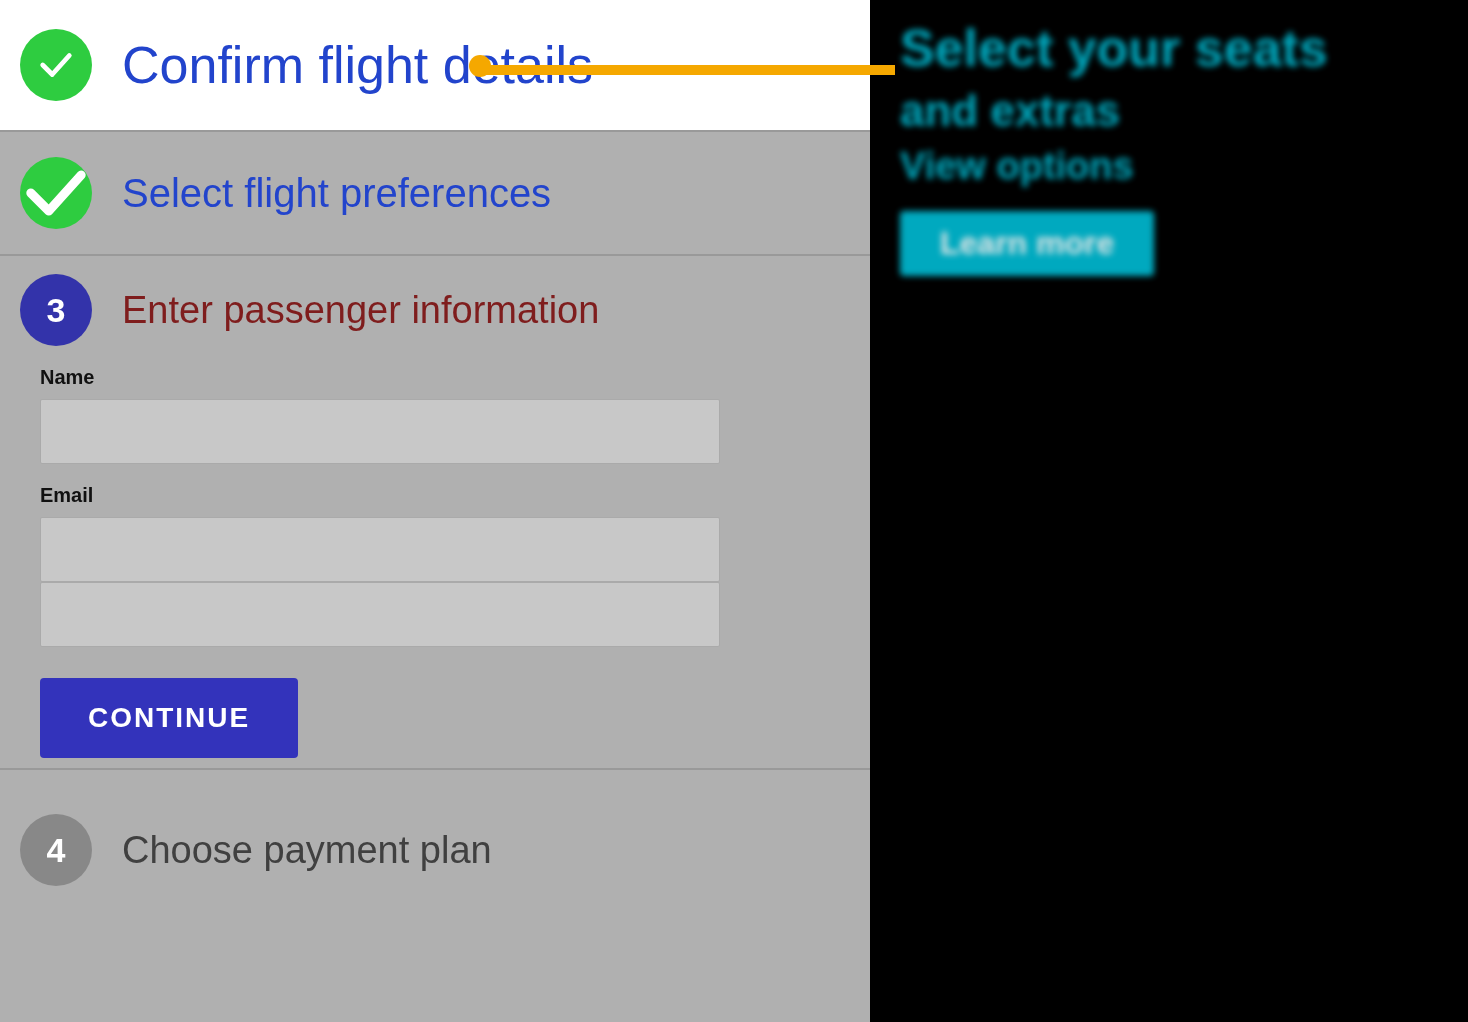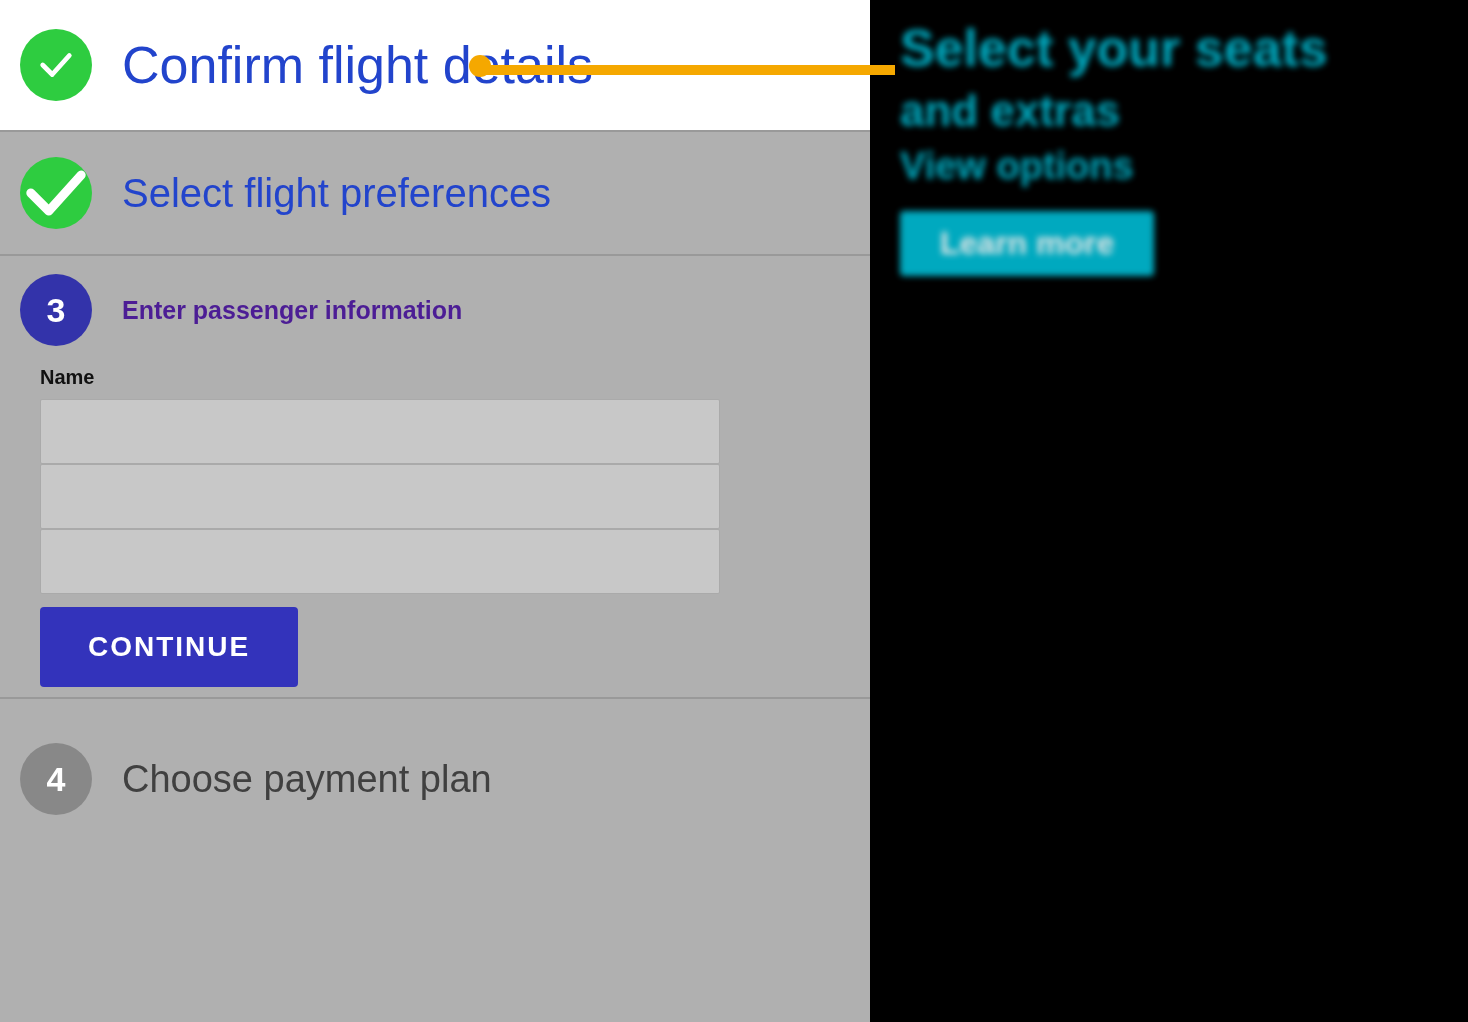--- a/index.html
+++ b/index.html
@@ -131,23 +131,23 @@
       display: flex;
       align-items: center;
       justify-content: center;
       flex-shrink: 0;
       color: #fff;
       font-size: 34px;
       font-weight: bold;
     }
 
     .step-3-title {
-      color: #4c1d95;
-      font-size: 25px;
-      font-weight: 700;
+      color: #7f1d1d;
+      font-size: 38px;
+      font-weight: 400;
       margin-left: 30px;
     }
 
     
     .form-section {
       padding: 0 20px 0 20px;
     }
 
     .field-label {
       font-size: 20px;
@@ -172,21 +172,21 @@
     
     .continue-btn {
       background: #3333bb;
       color: #fff;
       font-size: 28px;
       font-weight: 700;
       letter-spacing: 2px;
       border: none;
       border-radius: 4px;
       padding: 24px 48px;
-      margin-top: 13px;
+      margin-top: 31px;
       cursor: pointer;
       display: inline-block;
     }
 
     
     .step-4 {
       display: flex;
       align-items: center;
       padding: 24px 20px;
       margin-top: 20px;
@@ -313,20 +313,21 @@
       <div class="step-icon-blue">
         <span>3</span>
       </div>
       <span class="step-3-title">Enter passenger information</span>
     </div>
 
     <div class="form-section">
       <div class="field-label">Name</div>
       <input class="field-input" type="text" placeholder="" style="">
 
+      <div class="field-label">Email</div>
       <input class="field-input" type="email" placeholder="" style="">
 
       <input class="field-input" type="tel" placeholder="" style="">
 
       <button class="continue-btn">CONTINUE</button>
     </div>
   </div>
 
   <div class="divider"></div>
 

